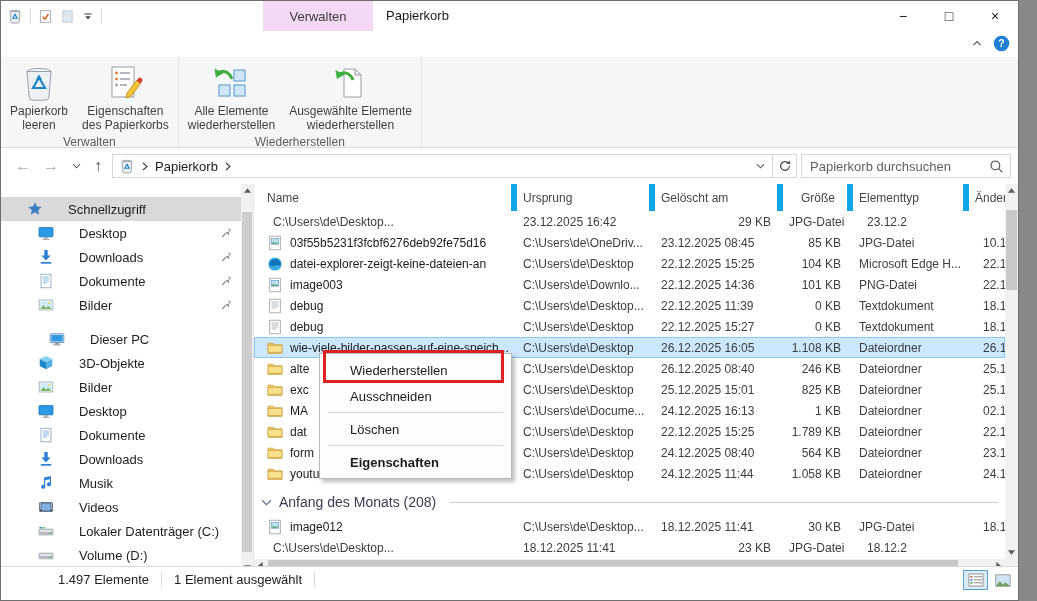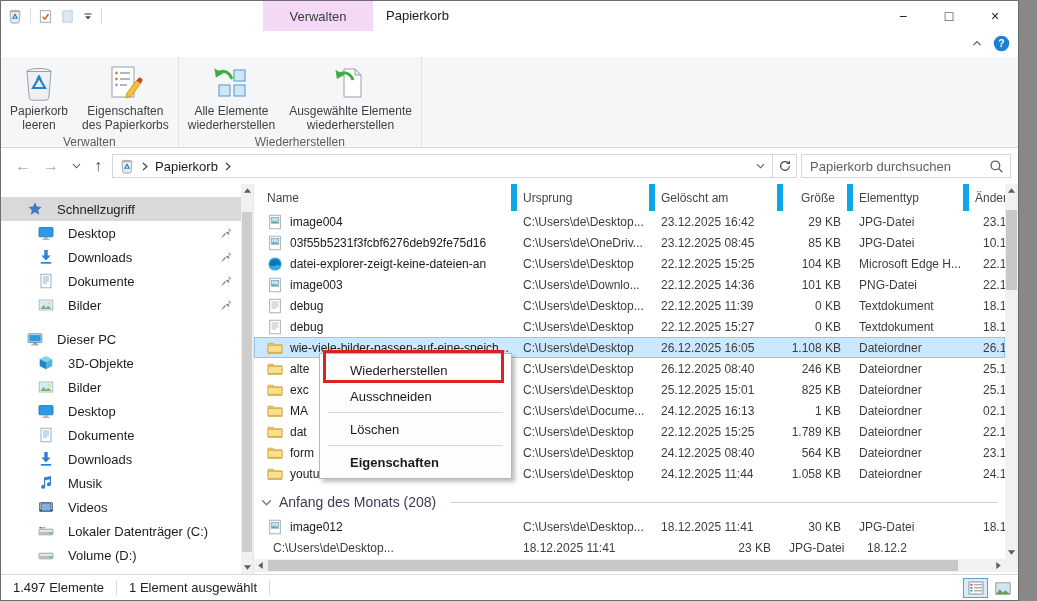--- a/index.html
+++ b/index.html
@@ -61,25 +61,25 @@
     margin:0 7px 0 4px; background:#404040; flex:none; }
   #search-box input { width:100%; height:100%; border:none; outline:none; padding:0 26px 0 8px;
     font-family:"Liberation Sans",sans-serif; font-size:13px; color:#1a1a1a; }
   #search-box input::placeholder { color:#5f5f5f; opacity:1; }
   #search-box .icon { position:absolute; right:6px; top:4px; }
 
   
   #main { position:absolute; left:0; top:183px; right:0; bottom:26px; display:flex; }
   #sidebar { position:relative; width:253px; border-right:1px solid #e6e6e6; overflow:hidden;
     padding-top:13px; background:#fff; }
-  .sideitem { position:relative; height:24px; display:flex; align-items:center; gap:14px;
+  .sideitem { position:relative; height:24px; display:flex; align-items:center; gap:25px;
     font-size:13px; color:#1d1d1d; padding-left:26px; }
   .sideitem.lvl1 { padding-left:37px; }
   .sideitem.selected { background:#d9d9d9; }
-  .sideitem.gap { margin-top:10px; }
+  .sideitem.gap { margin-top:10px;margin-left:22px; }
   .sideitem .pin { position:absolute; right:20px; top:5px; }
   #sidebar-scroll { position:absolute; right:0; top:0; bottom:0; width:12px; background:#f1f1f1; }
   #sidebar-scroll .thumb { position:absolute; left:1px; right:1px; top:28px; height:340px; background:#cdcdcd; }
   .scroll-arrow { position:absolute; left:0; width:12px; height:13px; display:flex;
     align-items:center; justify-content:center; background:#f1f1f1; }
 
   #filelist { position:relative; flex:1; overflow:hidden; }
   .fgrid { display:grid; grid-template-columns:250px 138px 128px 70px 116px 48px; }
   #fheader { height:27px; align-items:center; padding-left:13px; margin-right:13px;
     color:#454545; font-size:12px; }
@@ -112,22 +112,22 @@
   #context-menu { position:absolute; left:65px; top:169px; width:193px; background:#fdfdfd;
     border:1px solid #b8b8b8; box-shadow:3px 3px 4px rgba(0,0,0,.25); padding:3px 0; z-index:5; }
   .menu-item { height:26px; display:flex; align-items:center; padding-left:30px;
     font-size:13px; color:#1a1a1a; }
   .menu-item.bold { font-weight:bold; }
   .menu-sep { height:1px; background:#d7d7d7; margin:3px 8px; }
   #red-box { position:absolute; left:69px; top:166px; width:181px; height:33px;
     border:3px solid #dd2020; z-index:6; }
 
   
-  #statusbar { position:absolute; left:0; bottom:0; right:0; height:26px; background:#fff;
-    border-top:1px solid #d9d9d9; display:flex; align-items:center; font-size:13px; color:#222; }
+  #statusbar { position:absolute; left:0; bottom:8px; right:0; height:26px; background:#fff;
+    border-top:1px solid #d9d9d9; display:flex; align-items:center; font-size:13px; color:#222;padding-left:45px; }
   #statusbar .stext { padding:0 12px; }
   .status-sep { width:1px; height:15px; background:#d9d9d9; }
   #view-toggles { position:absolute; right:3px; top:3px; display:flex; gap:2px; }
   .view-btn { width:25px; height:20px; display:flex; align-items:center; justify-content:center;
     border:1px solid transparent; }
   .view-btn.active { border-color:#5ba0d0; background:#d9ecf9; }
 </style>
 </head>
 <body>
 
@@ -530,30 +530,20 @@
       <div id="fheader" class="fgrid">
           <div class="hcell first">Name</div>
           <div class="hcell">Ursprung</div>
           <div class="hcell">Gelöscht am</div>
           <div class="hcell num">Größe</div>
           <div class="hcell">Elementtyp</div>
           <div class="hcell">Änder</div>
         </div>
       <div id="rows1">
           <div class="frow fgrid">
-            <div class="fcell name">
-              <span class="icon">
-                <svg width="16" height="16" viewBox="0 0 16 16">
-                  <rect x="2.7" y="1.2" width="10.6" height="13.6" fill="#fff" stroke="#9b9b9b" stroke-width=".8"></rect>
-                  <rect x="4.3" y="3.6" width="7.4" height="5.6" fill="#bfe0f2" stroke="#5f9fcf" stroke-width=".7"></rect>
-                  <path d="M4.6 8.8l2-2.4 1.6 1.9 1.1-1.2 1.9 1.7z" fill="#58a05c"></path>
-                </svg>
-              </span>
-              <span>image004</span>
-            </div>
        <div class="fcell pad">C:\Users\de\Desktop...</div>
        <div class="fcell pad">23.12.2025 16:42</div>
        <div class="fcell num">29 KB</div>
        <div class="fcell pad">JPG-Datei</div>
        <div class="fcell mod">23.12.2</div>
           </div>
           <div class="frow fgrid">
             <div class="fcell name">
               <span class="icon">
                 <svg width="16" height="16" viewBox="0 0 16 16">

